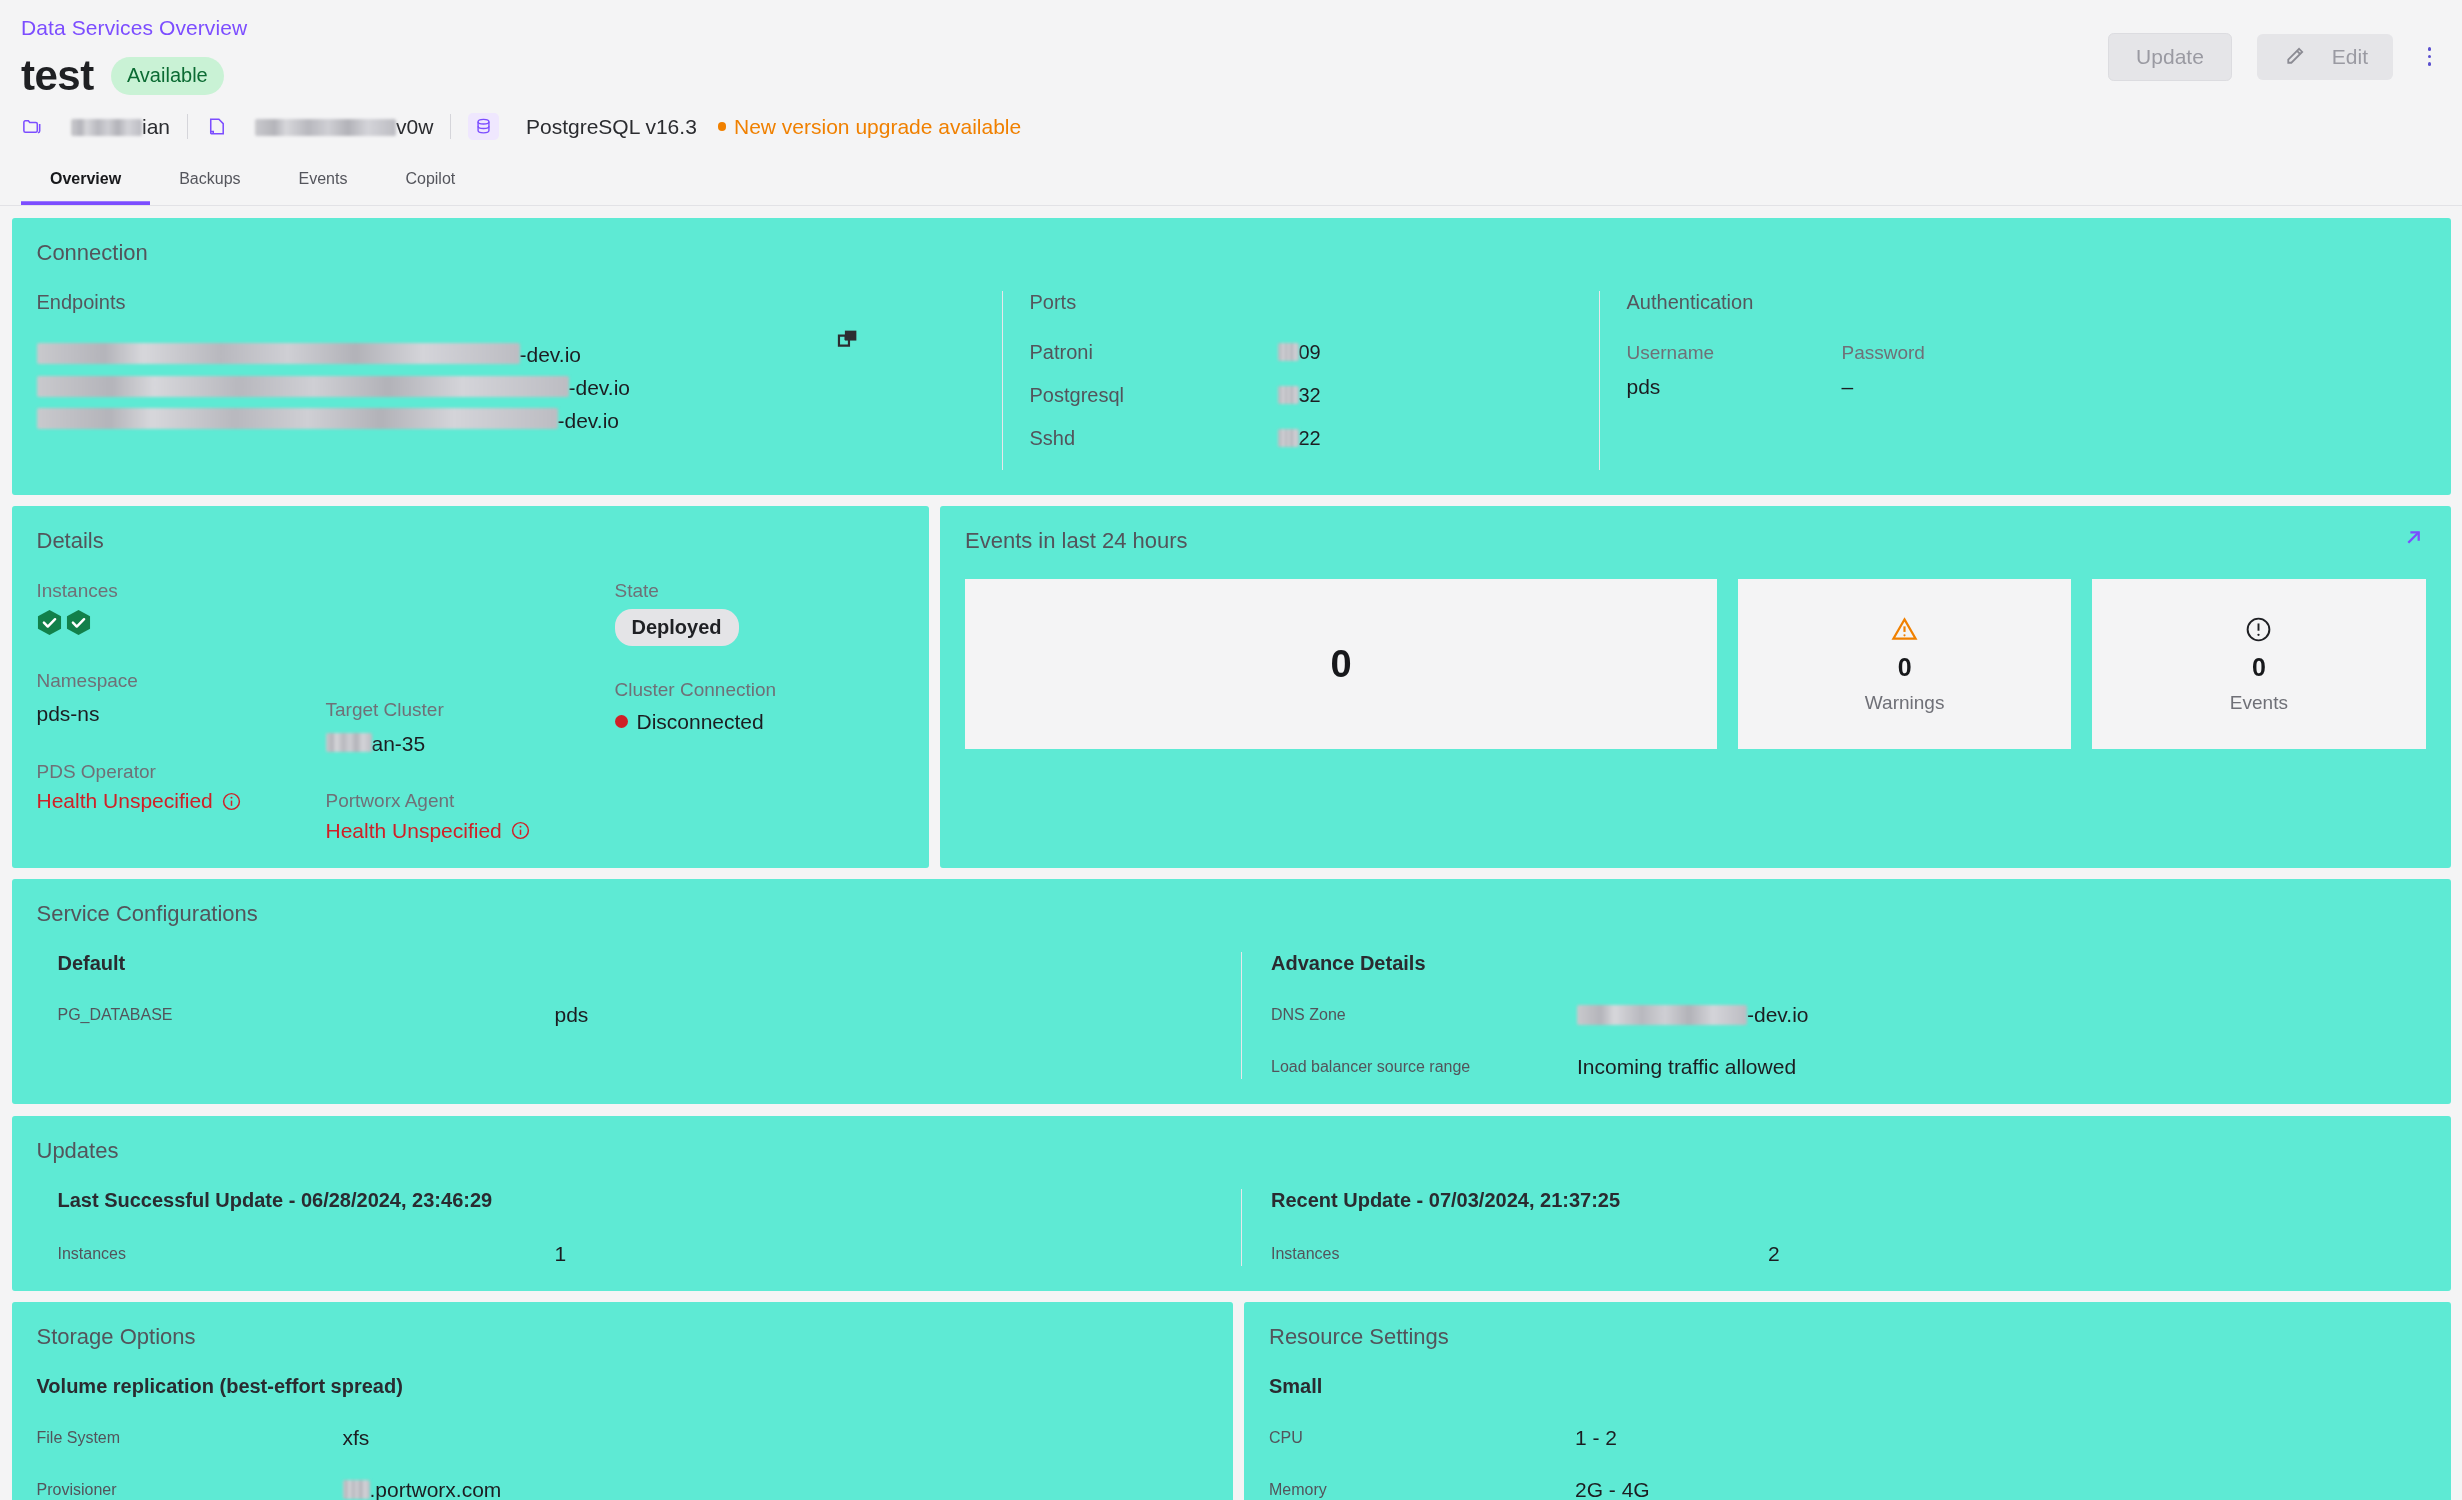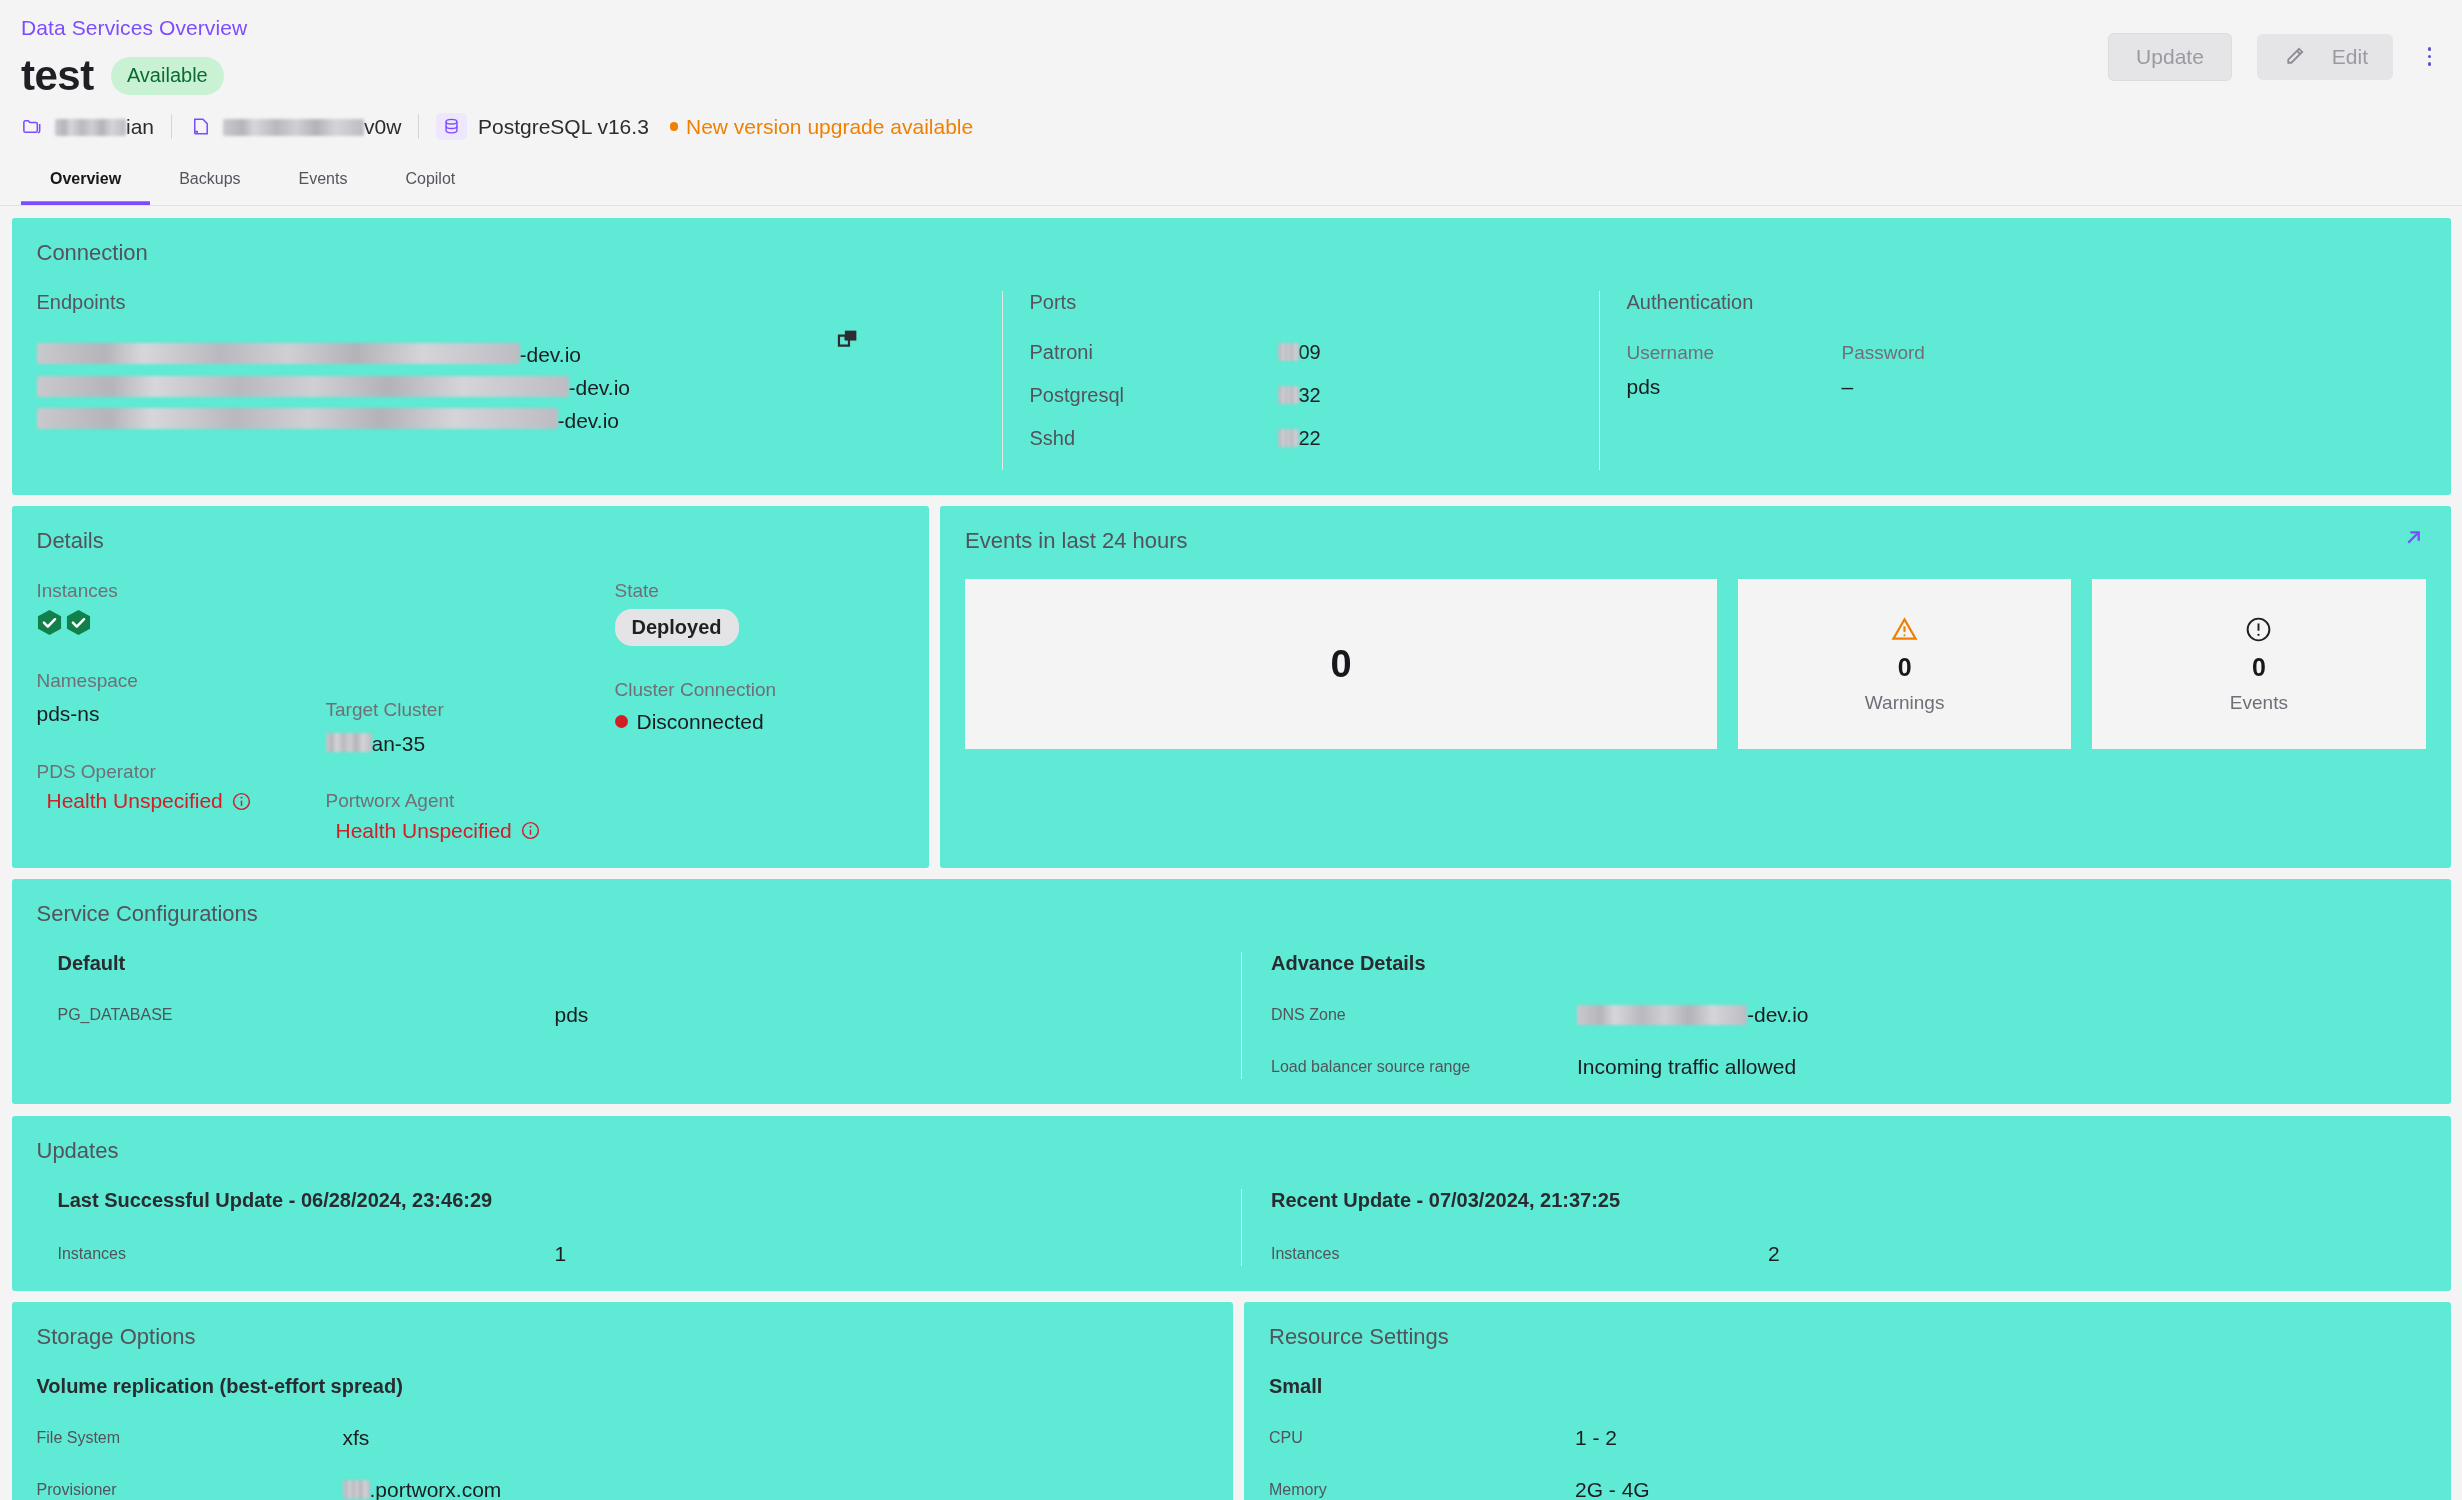--- a/index.html
+++ b/index.html
@@ -45,21 +45,21 @@
     padding: 6.7px 16.2px 7.6px 16.2px;
     line-height: 23px;
   }
   .meta-row {
     display: flex;
     align-items: center;
     margin-top: 13.4px;
     font-size: 21px;
     color: #2b2c30;
   }
-  .meta-item { display: flex; align-items: center; gap: 11px; }
+  .meta-item { display: flex; align-items: center; gap: 27px; }
   .meta-sep {
     width: 1px; height: 25px; background: #d5d5da;
     margin: 0 17px;
   }
   .redact {
     display: inline-block;
     height: 17px;
     border-radius: 1.9px;
     background: linear-gradient(90deg,#c9c9cd 0%,#b4b4ba 14%,#d7d7db 22%,#b8b8be 38%,#cfcfd4 52%,#b2b2b8 66%,#d4d4d9 80%,#bcbcc2 100%);
     filter: blur(1.5px);
@@ -199,21 +199,20 @@
   }
   .discon { display: flex; align-items: center; gap: 8.6px; margin-top: 8.6px; font-size: 21px; color:#1c1d21; }
   .discon .dot { width: 13.4px; height: 13.4px; border-radius: 50%; background: #cf2027; }
   .health {
     color: #cf2027;
     font-size: 21px;
     display: flex;
     align-items: center;
     gap: 8.6px;
     margin-top: 6.7px;
-    margin-left: 10px;
   }
 
   
   .events-card { flex: 1; position: relative; }
   .events-row { display: flex; gap: 21px; }
   .ev-big {
     flex: 0 0 752px; height: 170px; background: #f4f4f5;
     display: flex; align-items: center; justify-content: center;
     font-size: 38px; font-weight: bold; color: #17181b;
   }

